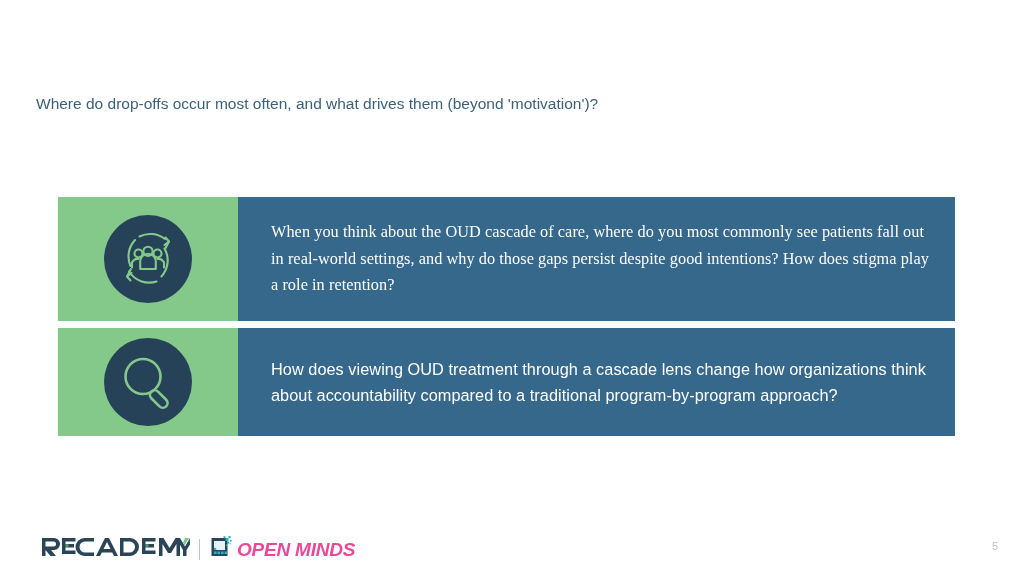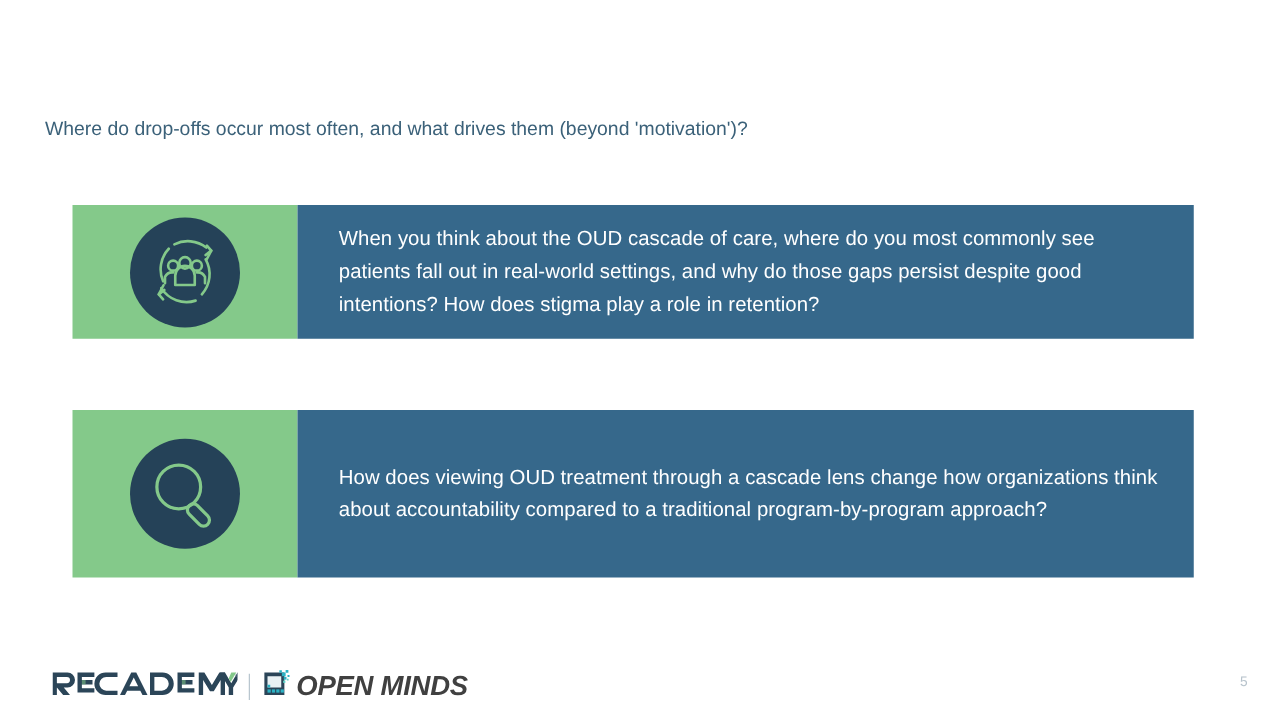--- a/index.html
+++ b/index.html
@@ -46,22 +46,22 @@
   }
 
   
   .card {
     position: absolute;
     left: 58px;
     width: 897px;
     display: flex;
     align-items: stretch;
   }
-  #card-1 { top: 164px; height: 107px; }
-  #card-2 { top: 328px; height: 134px; }
+  #card-1 { top: 197px; height: 124px; font-family: Liberation Serif, serif; }
+  #card-2 { top: 328px; height: 108px; }
 
   .card-icon-panel {
     width: 180px;
     flex: 0 0 180px;
     background: #84c98a;
     display: flex;
     align-items: center;
     justify-content: center;
   }
   .icon-circle {
@@ -108,24 +108,24 @@
     height: 21px;
     background: #b9c6cf;
     margin: 0 10px 0 9px;
   }
   .openminds-lockup {
     display: flex;
     align-items: center;
   }
   .openminds-glyph { display: block; margin-right: 3px; }
   .openminds-word {
-    font-size: 22px;
+    font-size: 19px;
     font-weight: 700;
     font-style: italic;
-    color: #404040;
+    color: #ec4899;
     letter-spacing: -0.2px;
     line-height: 1;
   }
 
   .page-number {
     position: absolute;
     left: 985px;
     top: 540px;
     width: 20px;
     text-align: center;

